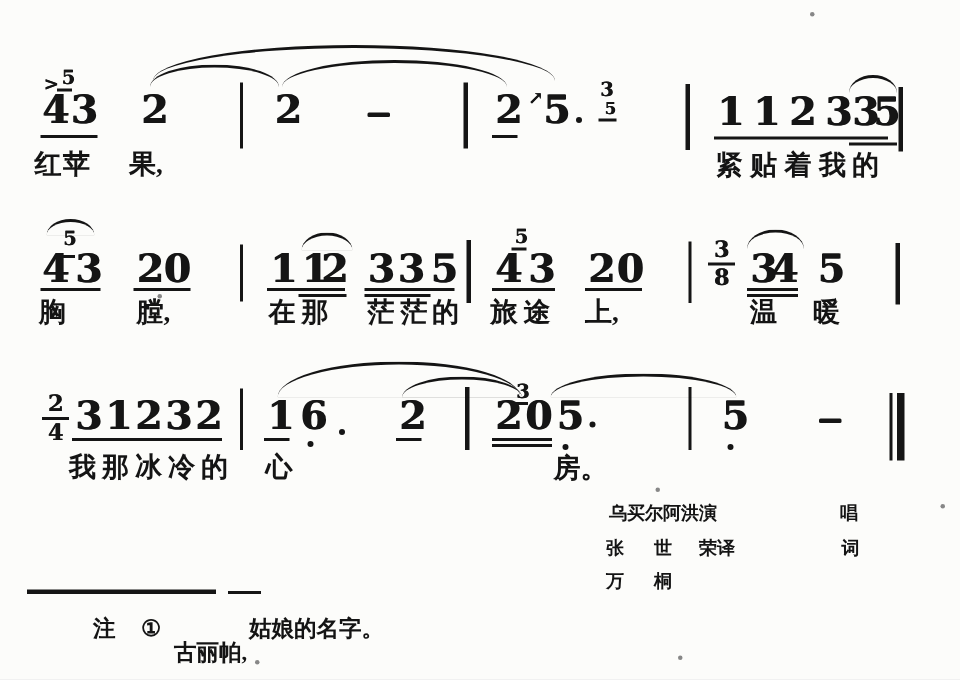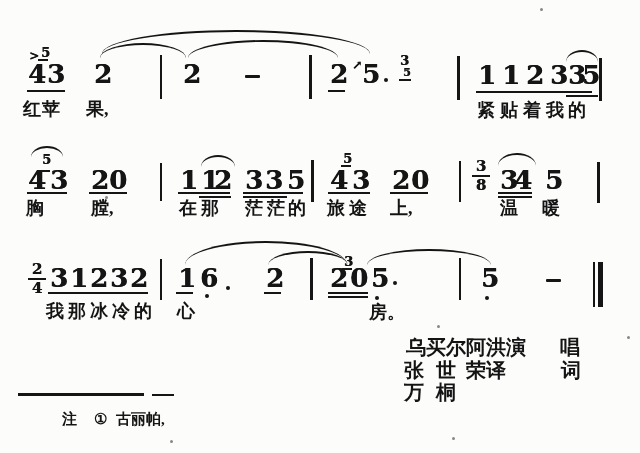--- a/index.html
+++ b/index.html
@@ -29,21 +29,21 @@
   .dot{position:absolute; background:#151515; width:4px; height:4px; border-radius:50%;}
   .arc{
     position:absolute; border-top:2.4px solid #141414;
     border-radius:50% 50% 0 0 / 100% 100% 0 0;
   }
   .ts{position:absolute; width:20px; text-align:center;
       font-family:"DejaVu Serif", serif; font-weight:700; font-size:15px; line-height:1;
       color:#151515; text-shadow:0.4px 0 0 currentColor;}
   .ts .num{display:block;}
   .ts .rule{display:block; height:2px; background:#151515; margin:1px 1px;}
-  .credit{position:absolute; font-size:20px; font-weight:700; color:#141414; white-space:pre;}
+  .credit{position:absolute; font-size:12px; font-weight:700; color:#141414; white-space:pre;}
   .fnote{position:absolute; font-size:15px; font-weight:700; color:#141414; white-space:pre;}
   .rule-line{position:absolute; background:#151515;}
   .speck{position:absolute; width:3px; height:3px; background:#555; border-radius:50%; opacity:.7;}
 </style>
 </head>
 <body>
 
 <div id="page">
   <div id="score-layer" class="abs" style="left:0;top:0;width:640px;height:453px;">
       <div class="note" style="left: 28px; top: 61px;">4</div>
@@ -197,21 +197,22 @@
       <div class="credit" style="left: 466px; top: 357px;">荣译</div>
       <div class="credit" style="left: 561px; top: 357px;">词</div>
       <div class="credit" style="left: 404px; top: 379px;">万</div>
       <div class="credit" style="left: 436px; top: 379px;">桐</div>
     </div>
   <div id="footnote-layer" class="abs" style="left:0;top:0;width:640px;height:453px;">
       <div class="rule-line" style="left: 18px; top: 393px; width: 126px; height: 3px;"></div>
       <div class="rule-line" style="left: 152px; top: 394px; width: 22px; height: 2px;"></div>
       <div class="fnote" style="left: 62px; top: 410px;">注</div>
       <div class="fnote" style="left: 94px; top: 410px;">①</div>
-      <div class="fnote" style="left: 116px; top: 410px;">古丽帕,</div>
+      <div class="fnote" style="left: 116px; top: 426px;">古丽帕,</div>
+      <div class="fnote" style="left: 166px; top: 410px;">姑娘的名字。</div>
       <div class="speck" style="left: 540px; top: 8px;"></div>
       <div class="speck" style="left: 627px; top: 336px;"></div>
       <div class="speck" style="left: 105px; top: 196px;"></div>
       <div class="speck" style="left: 437px; top: 325px;"></div>
       <div class="speck" style="left: 170px; top: 440px;"></div>
       <div class="speck" style="left: 452px; top: 437px;"></div>
     </div>
 </div>
 
 </body></html>

